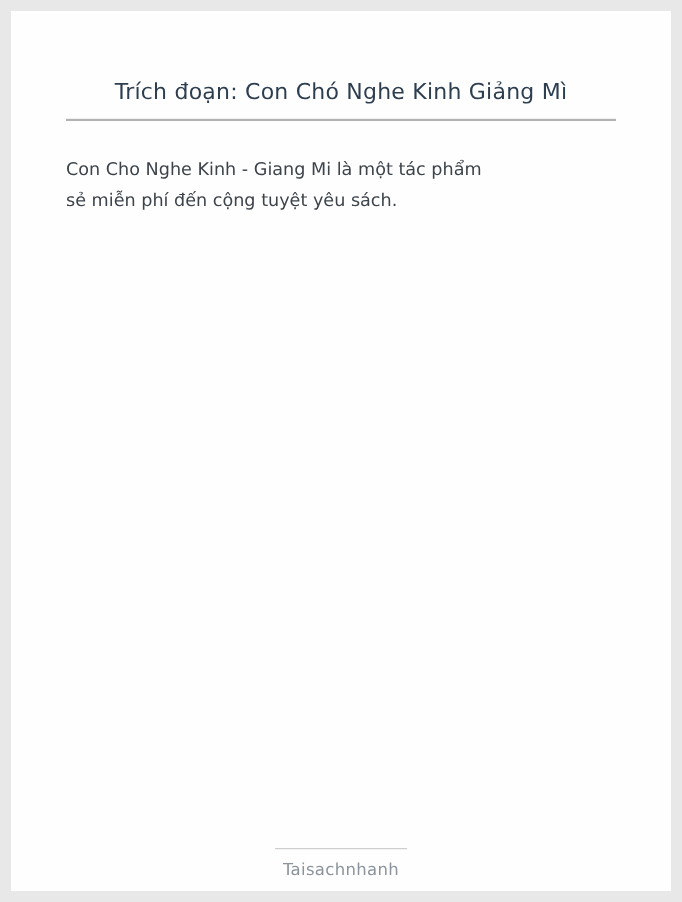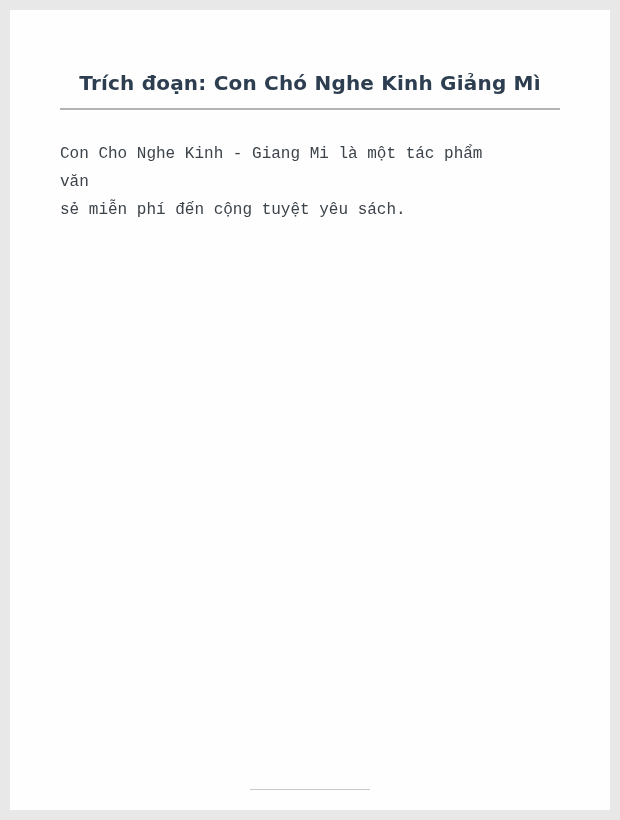--- a/index.html
+++ b/index.html
@@ -21,35 +21,34 @@
     width: 600px;
     height: 800px;
     background: #fefefe;
     box-sizing: border-box;
   }
   .page-title {
     margin: 0;
     padding-top: 61px;
     text-align: center;
     font-size: 20px;
-    font-weight: 700;
+    font-weight: 400;
     letter-spacing: 0.2px;
     color: #2d3e50;
   }
   .title-divider {
     border: none;
     border-top: 2px solid #b3b3b3;
     margin: 13px 50px 0 50px;
   }
   .excerpt {
     margin: 30px 50px 12px 50px;
     font-size: 16px;
     line-height: 28px;
     color: #3c434a;
-    font-family: Liberation Mono, monospace;
   }
   .excerpt .line {
     white-space: nowrap;
   }
   .footer {
     position: absolute;
     left: 0;
     right: 0;
     bottom: 11px;
     text-align: center;
@@ -70,21 +69,21 @@
 <body>
 
 <div class="page">
 
   <h1 class="page-title">Trích đoạn: Con Chó Nghe Kinh Giảng Mì</h1>
 
   <hr class="title-divider">
 
   <div class="excerpt">
     <div class="line">Con Cho Nghe Kinh - Giang Mi là một tác phẩm</div>
-    <div class="line">văn</div>
     <div class="line">sẻ miễn phí đến cộng tuyệt yêu sách.</div>
   </div>
 
   <div class="footer">
     <hr class="footer-divider">
+    <div class="footer-brand">Taisachnhanh</div>
   </div>
 
 </div>
 
 </body></html>

